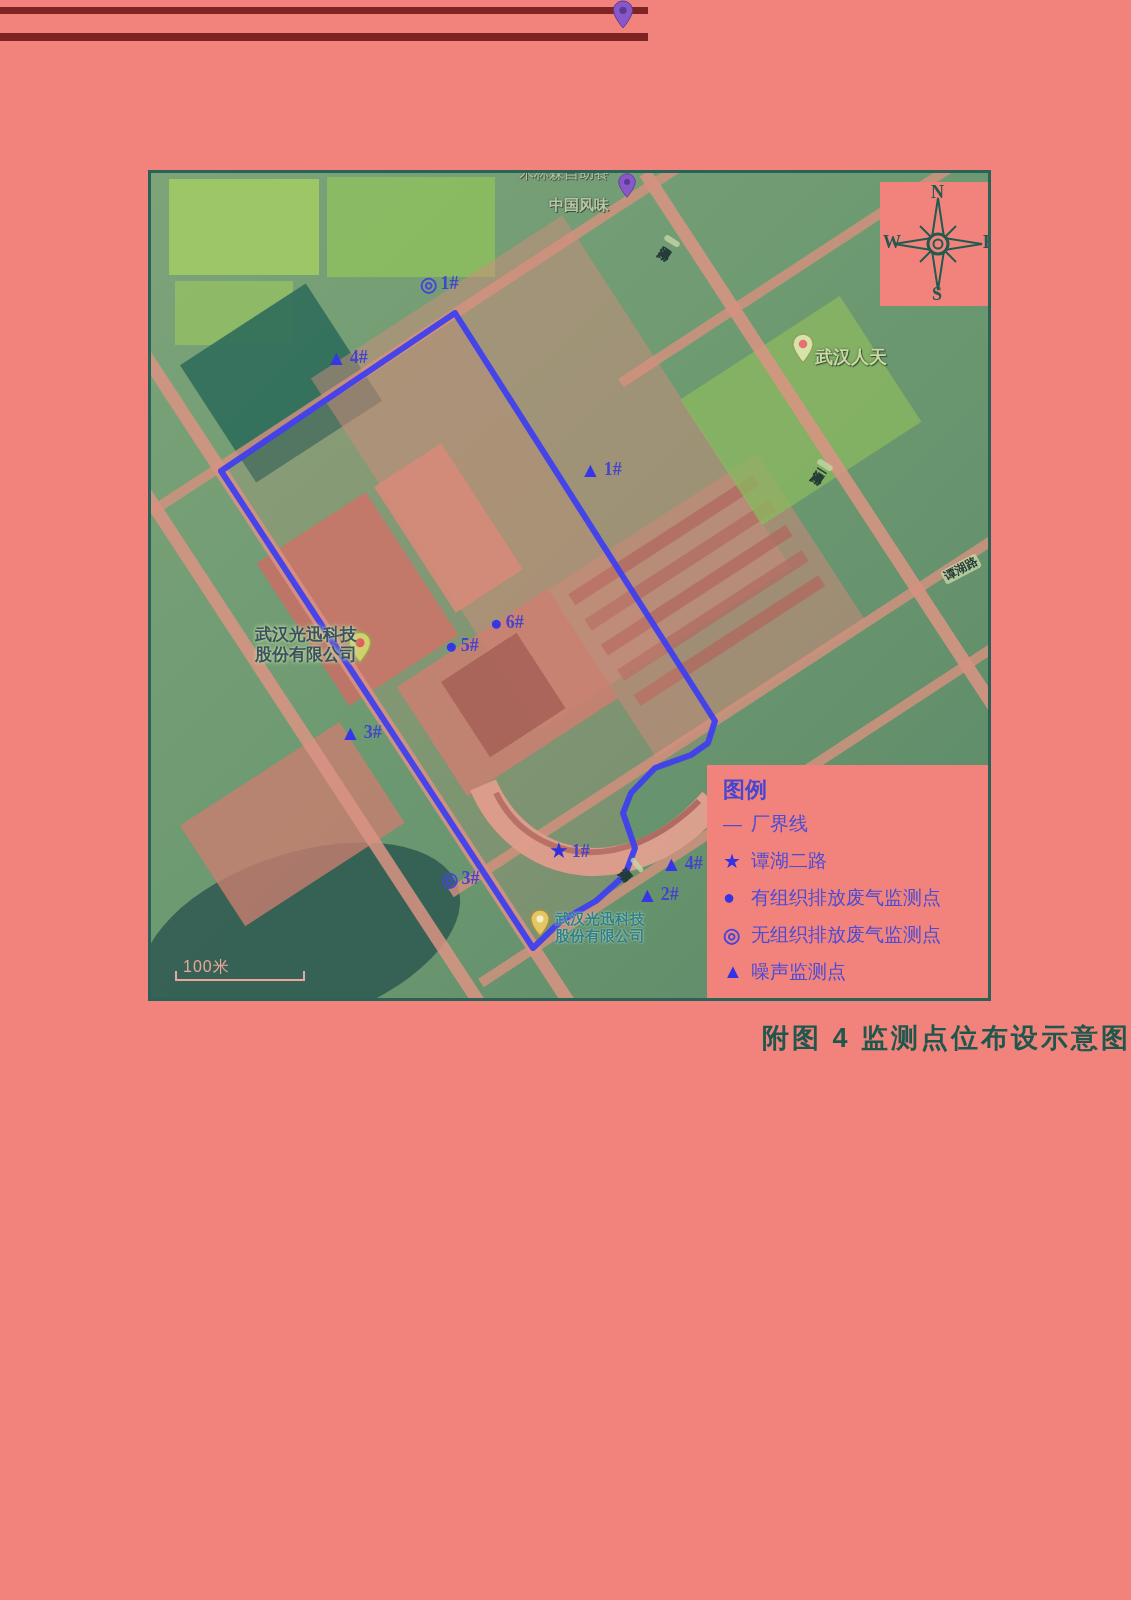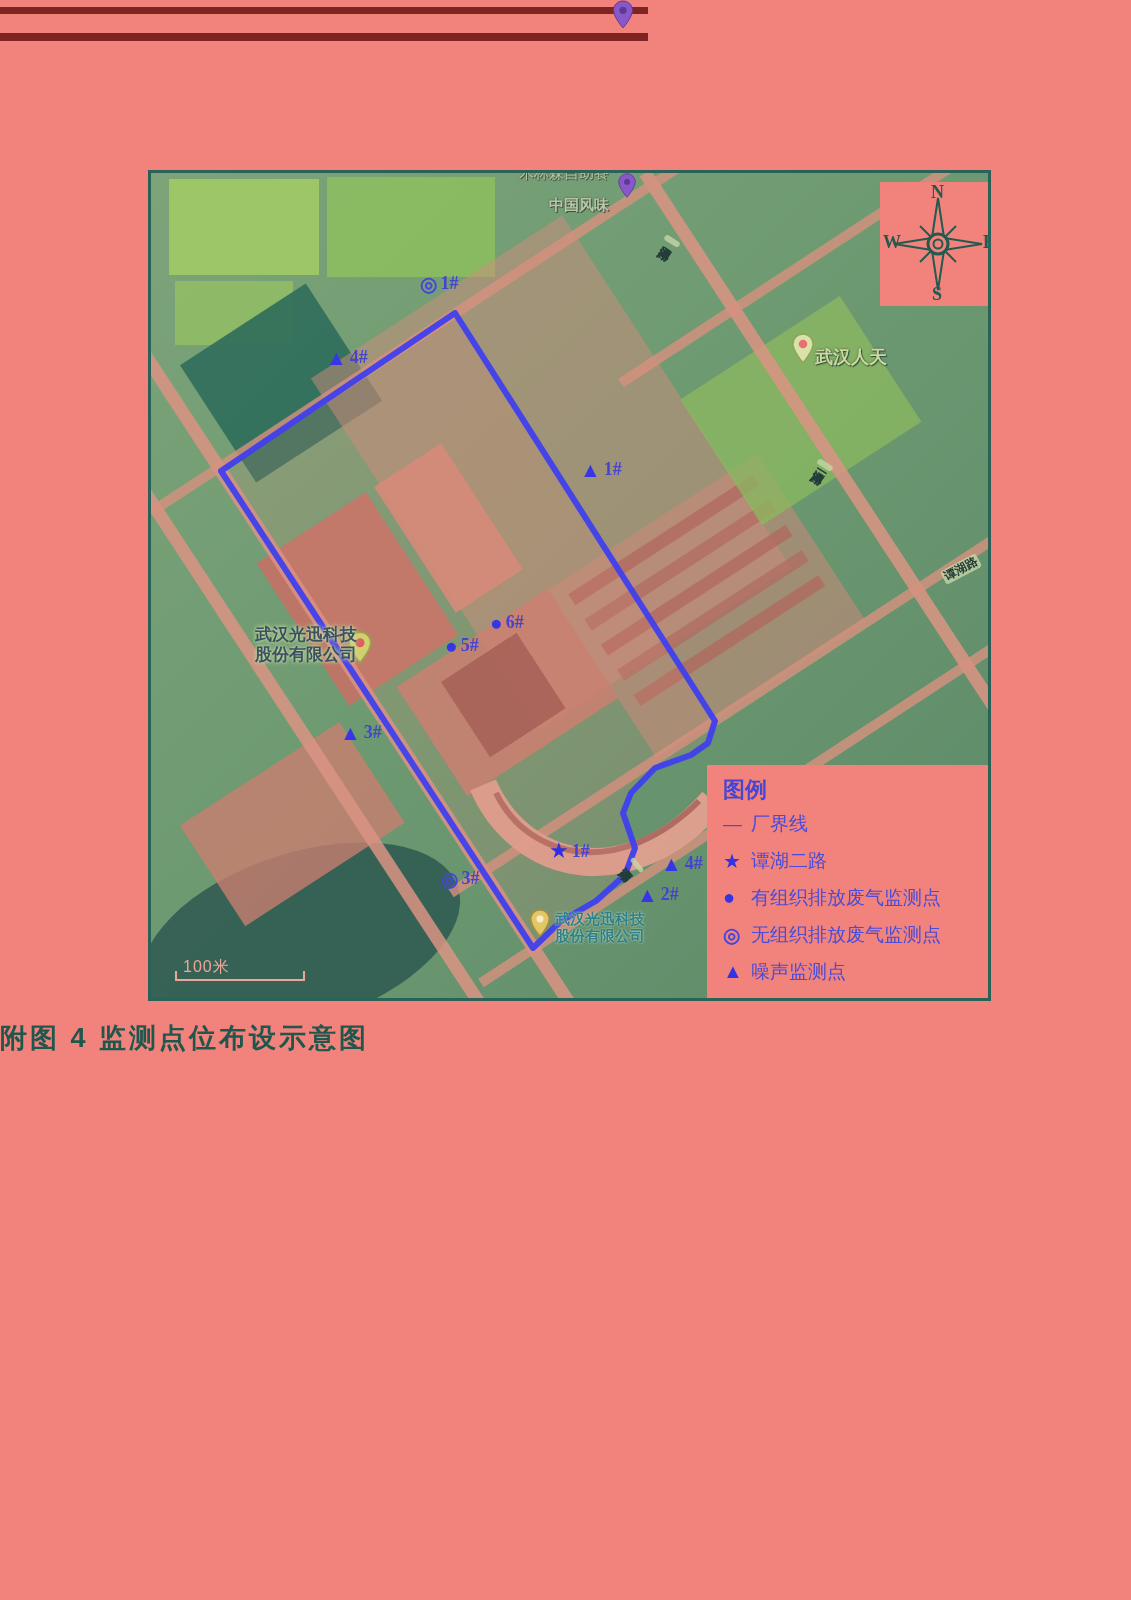--- a/index.html
+++ b/index.html
@@ -76,21 +76,21 @@
   
   #legend{position:absolute;left:556px;top:592px;width:287px;height:234px;
     background:#f2837c;box-sizing:border-box;padding:10px 0 0 16px;}
   #legend .title{font-size:22px;font-weight:bold;color:#4646d2;}
   .legend-item{display:flex;align-items:center;height:37px;font-size:19px;color:#4b4bd6;}
   .legend-item .sym{width:28px;font-size:20px;color:#3434e4;flex:none;}
   .legend-item.line .sym{color:#4b4bd6;font-size:19px;}
   .legend-item.ring .sym{font-weight:bold;color:#4646da;}
 
   
-  #caption{position:absolute;left:0;top:1020px;width:1131px;text-align:left;
+  #caption{position:absolute;left:0;top:1020px;width:1131px;text-align:right;
     font-size:27px;font-weight:bold;color:#1f574d;letter-spacing:3px;}
 </style>
 </head>
 <body>
 
 <div>
 
   <div id="stripe1" class="stripe"></div>
   <div id="stripe2" class="stripe"></div>
   <div id="top-pin">

